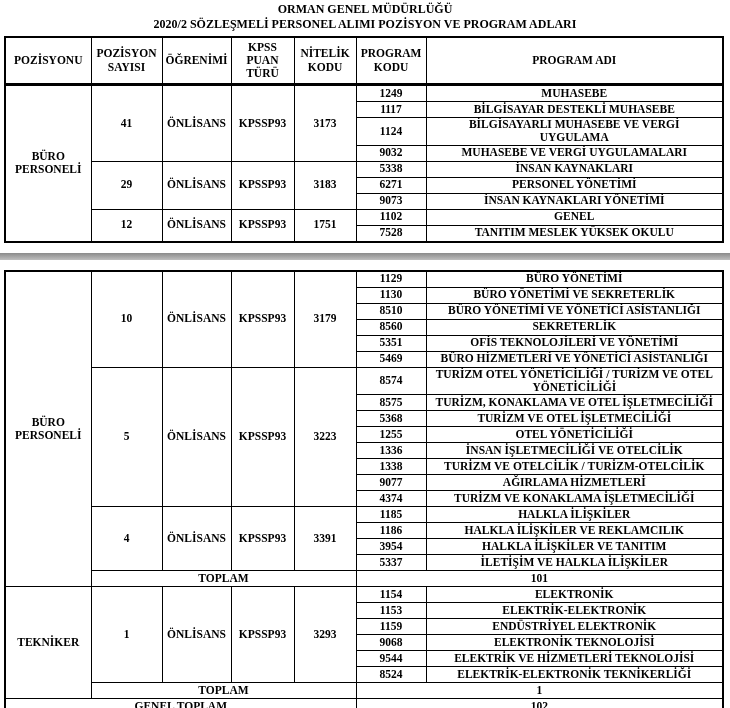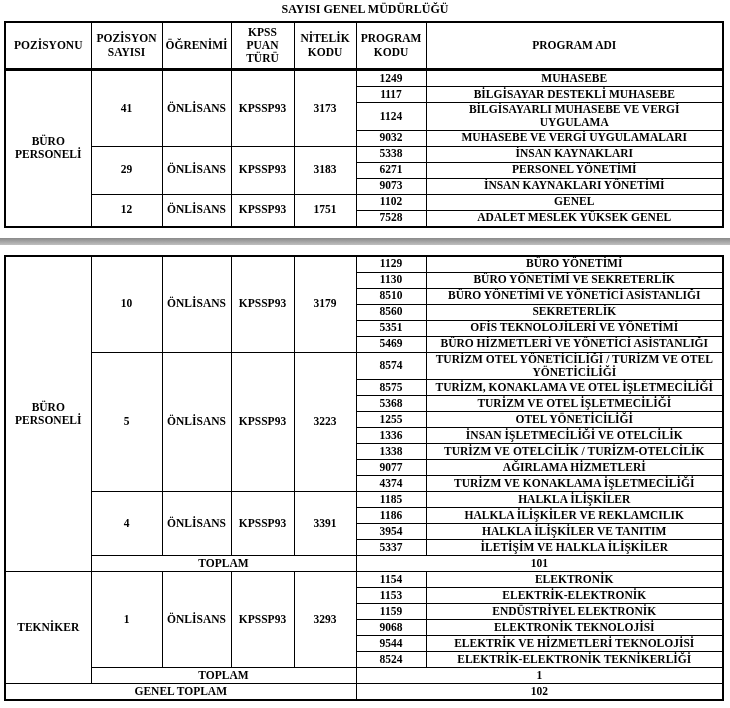--- a/index.html
+++ b/index.html
@@ -58,21 +58,22 @@
     margin-top: 10px;
     margin-bottom: 10px;
     
     background: #a6a6a6;
   }
 </style>
 </head>
 <body style="background: rgb(255, 255, 255); color: rgb(0, 0, 0);">
 
 <div class="page">
-  <div class="doc-title">SAYISI GENEL MÜDÜRLÜĞÜ</div>
+  <div class="doc-title">ORMAN GENEL MÜDÜRLÜĞÜ</div>
+  <div class="doc-subtitle">2020/2 SÖZLEŞMELİ PERSONEL ALIMI POZİSYON VE PROGRAM ADLARI</div>
 
   <table class="pos-table" id="table-1">
       <colgroup>
         <col style="width: 86px;">
         <col style="width: 71px;">
         <col style="width: 69px;">
         <col style="width: 63px;">
         <col style="width: 62px;">
         <col style="width: 70px;">
         <col style="width: 297px;">
@@ -136,21 +137,21 @@
         <tr>
           <td rowspan="2">12</td>
           <td rowspan="2">ÖNLİSANS</td>
           <td rowspan="2">KPSSP93</td>
           <td rowspan="2">1751</td>
           <td>1102</td>
           <td>GENEL</td>
         </tr>
         <tr>
           <td>7528</td>
-          <td>ADALET MESLEK YÜKSEK GENEL</td>
+          <td>TANITIM MESLEK YÜKSEK OKULU</td>
         </tr>
       </tbody>
     </table>
 
   <div class="separator-bar" style="background: linear-gradient(rgb(138, 138, 138), rgb(191, 191, 191));"></div>
 
   <table class="pos-table" id="table-2">
       <colgroup>
         <col style="width: 86px;">
         <col style="width: 71px;">

